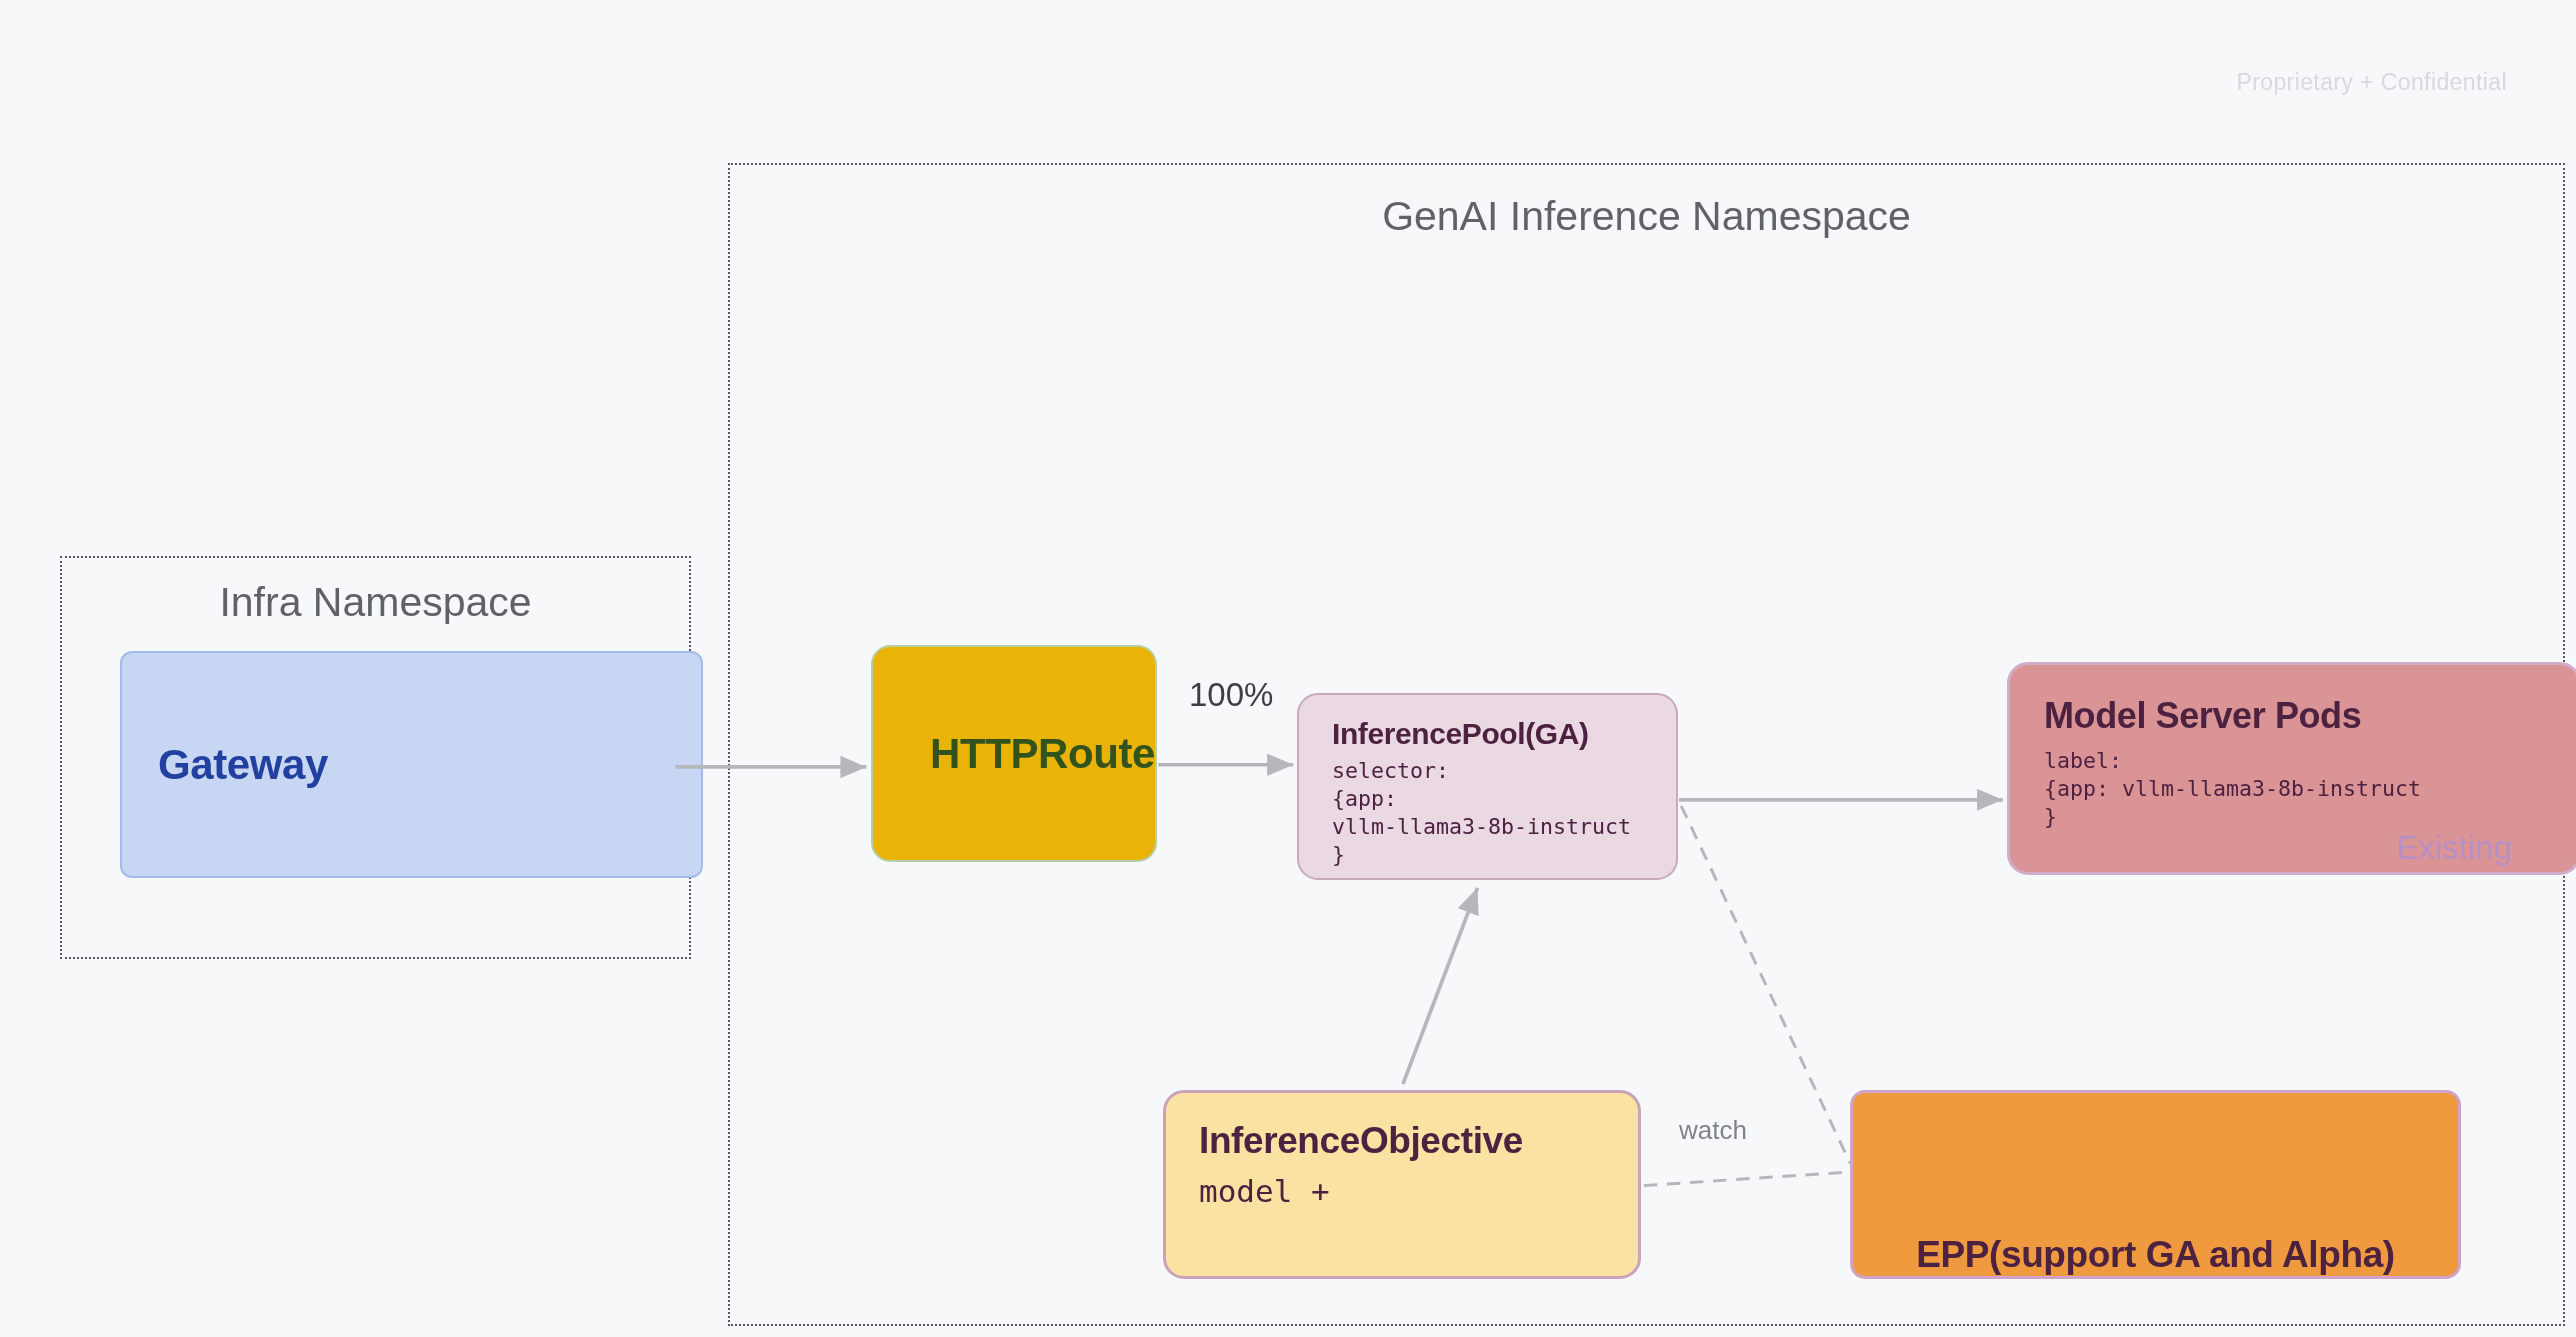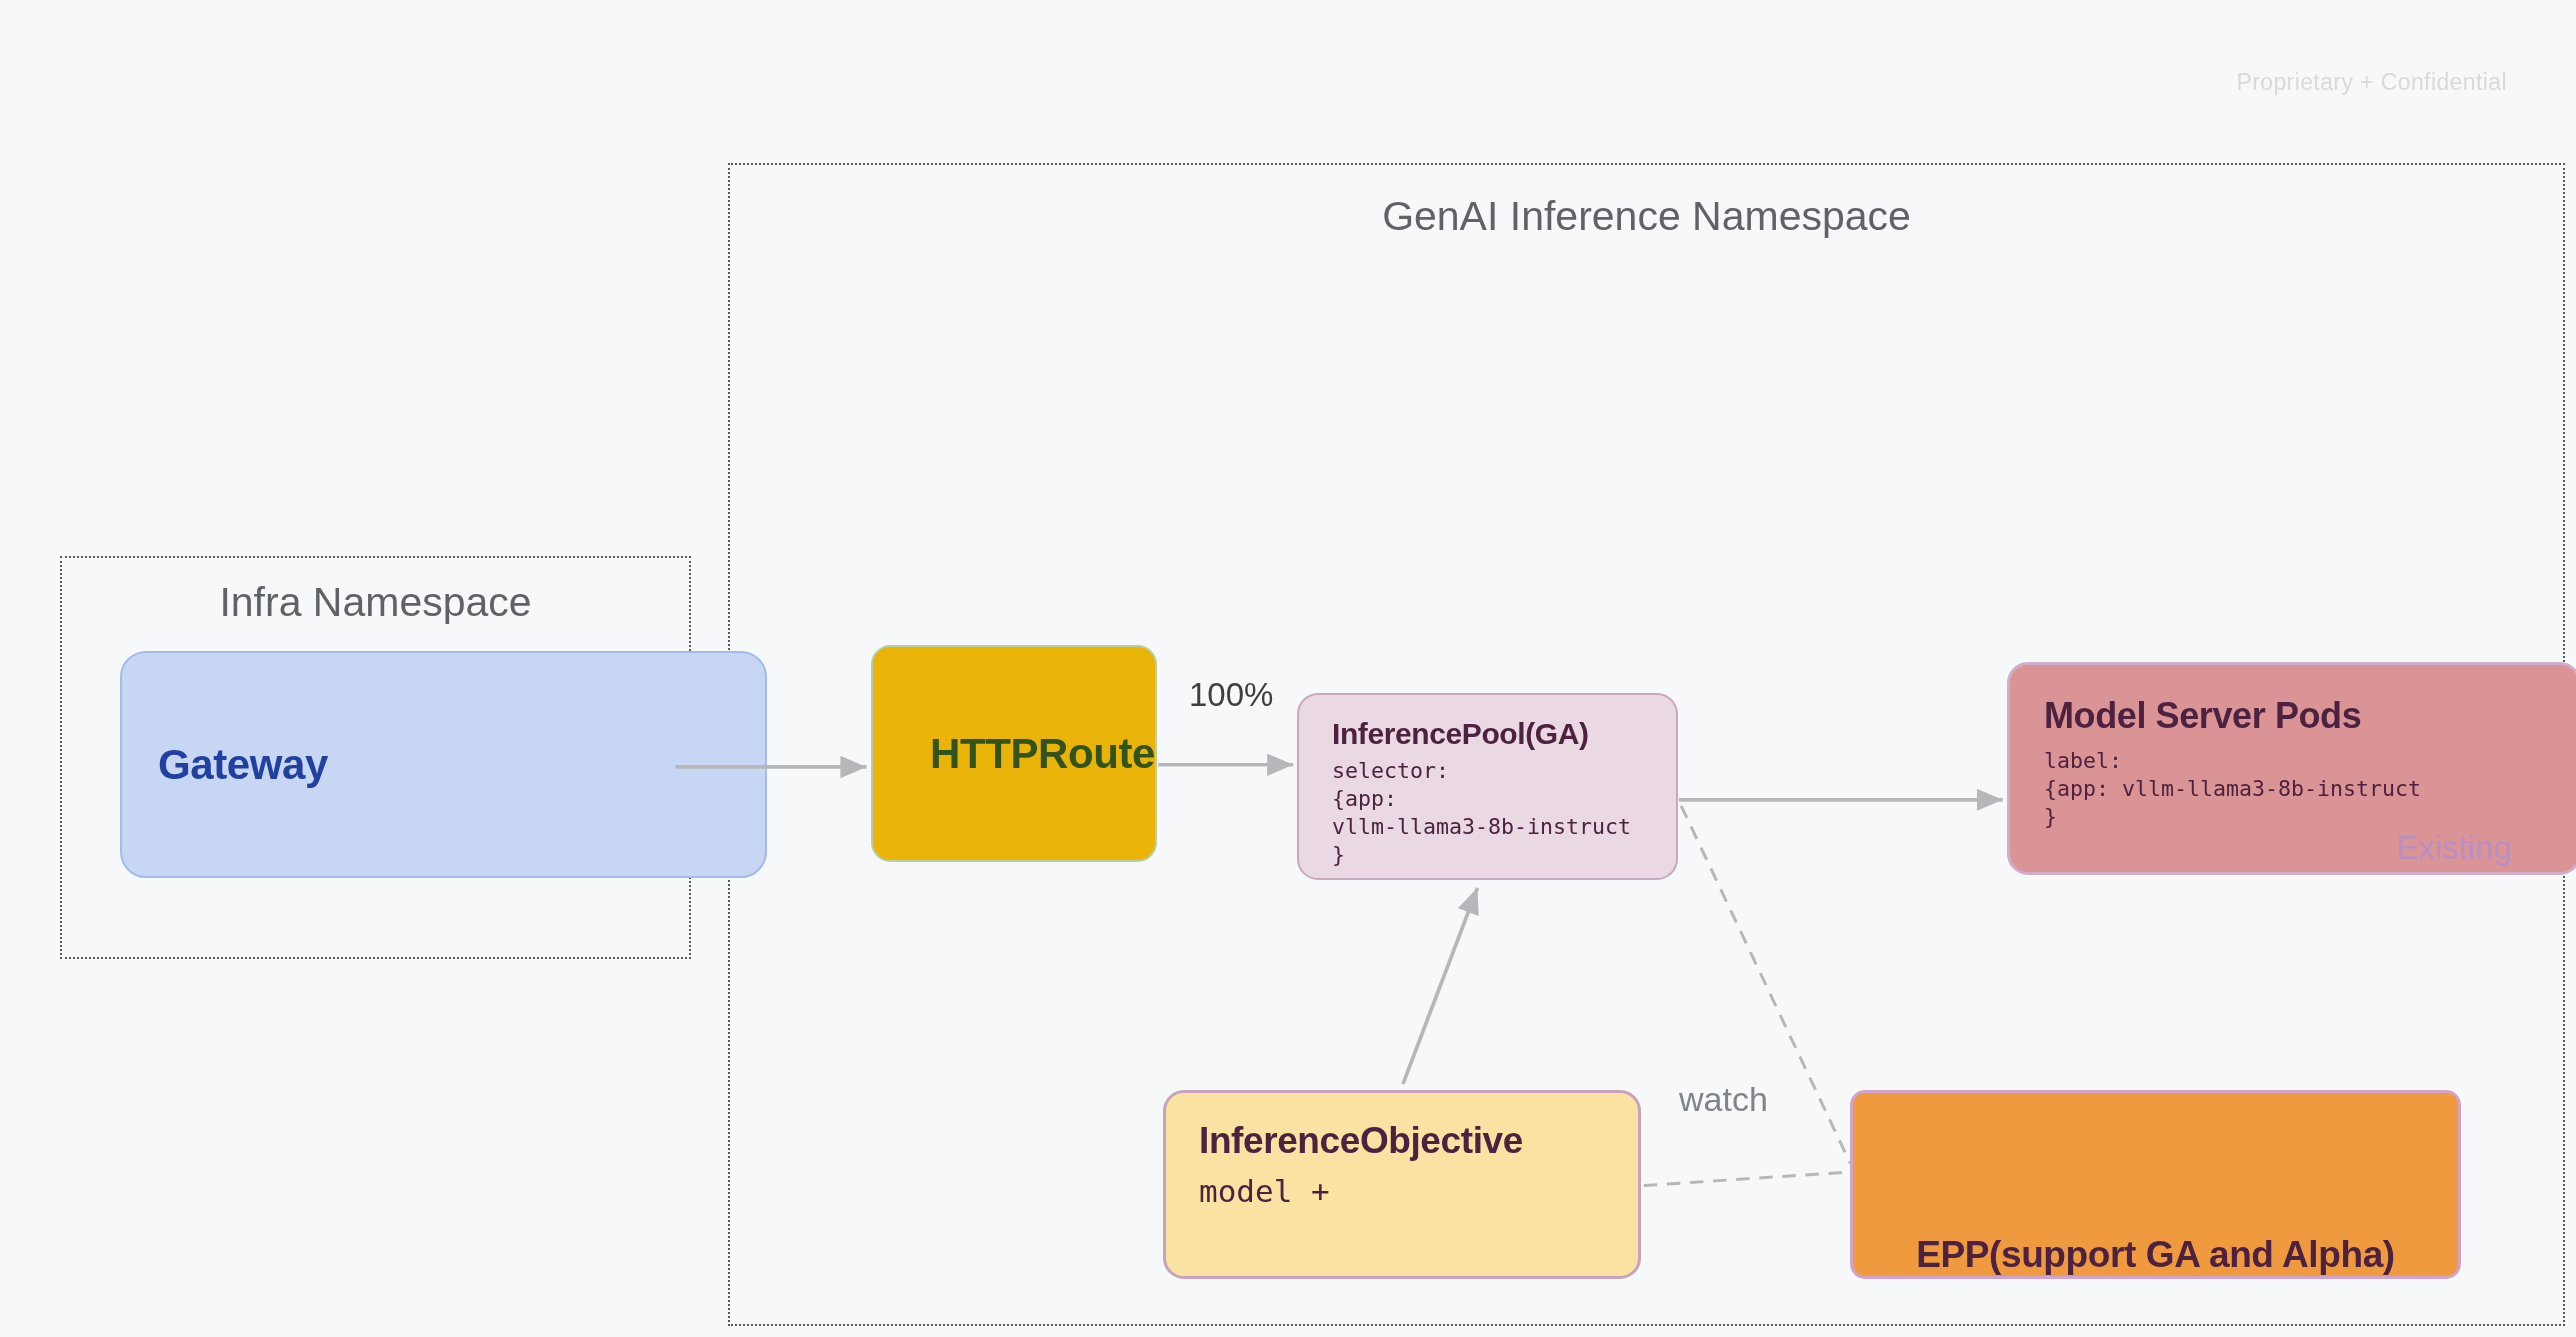--- a/index.html
+++ b/index.html
@@ -28,22 +28,22 @@
   .ns-genai .ns-title { top:28px; }
   .ns-infra .ns-title { top:21px; }
 
   
   .node { position:absolute; }
   .node-title { font-weight:700; color:#4d2140; letter-spacing:-0.4px; }
   .code { font-family:"DejaVu Sans Mono","Liberation Mono",monospace; color:#4d2140; }
   .code-line { white-space:pre; }
 
   .gateway {
-    left:120px; top:651px; width:647px; height:227px;
-    background:#c7d6f3; border:2.2px solid #a4bbe7; border-radius:26px;
+    left:120px; top:651px; width:583px; height:227px;
+    background:#c7d6f3; border:2.2px solid #a4bbe7; border-radius:12px;
     display:flex; align-items:center; padding-left:36px;
   }
   .gateway .node-label { font-size:42px; font-weight:700; color:#21409f; letter-spacing:-0.4px; }
 
   .httproute {
     left:871px; top:645px; width:286px; height:217px;
     background:#eab308; border:2.2px solid #b6cfa7; border-radius:19.4px;
     display:flex; align-items:center; justify-content:flex-end;
   }
   .httproute .node-label { font-size:42px; font-weight:700; color:#33531d; letter-spacing:-0.4px; }
@@ -78,21 +78,21 @@
 
   .epp {
     left:1850px; top:1090px; width:611px; height:189px;
     background:#ef9a3f; border:3px solid #cfa3ca; border-radius:15px;
     display:flex; align-items:flex-end; justify-content:center;
   }
   .epp .node-label { font-size:37px; font-weight:700; color:#4d2140; letter-spacing:-0.4px; }
 
   .edge-label { position:absolute; color:#3c4043; }
   .label-traffic { left:1189px; top:676px; font-size:33px; }
-  .label-watch  { left:1679px; top:1080px; font-size:34px; color:#7f8488;text-align:right; }
+  .label-watch  { left:1679px; top:1115px; font-size:26px; color:#7f8488;text-align:right; }
 
   svg.overlay {
     position:absolute; left:0; top:0; width:2576px; height:1337px;
     pointer-events:none;
   }
   .edge-solid  { stroke:#b6b7ba; stroke-width:5; fill:none; }
   .edge-dashed { stroke:#b6b7ba; stroke-width:4; fill:none; stroke-dasharray:18 13; }
 </style>
 </head>
 <body>

